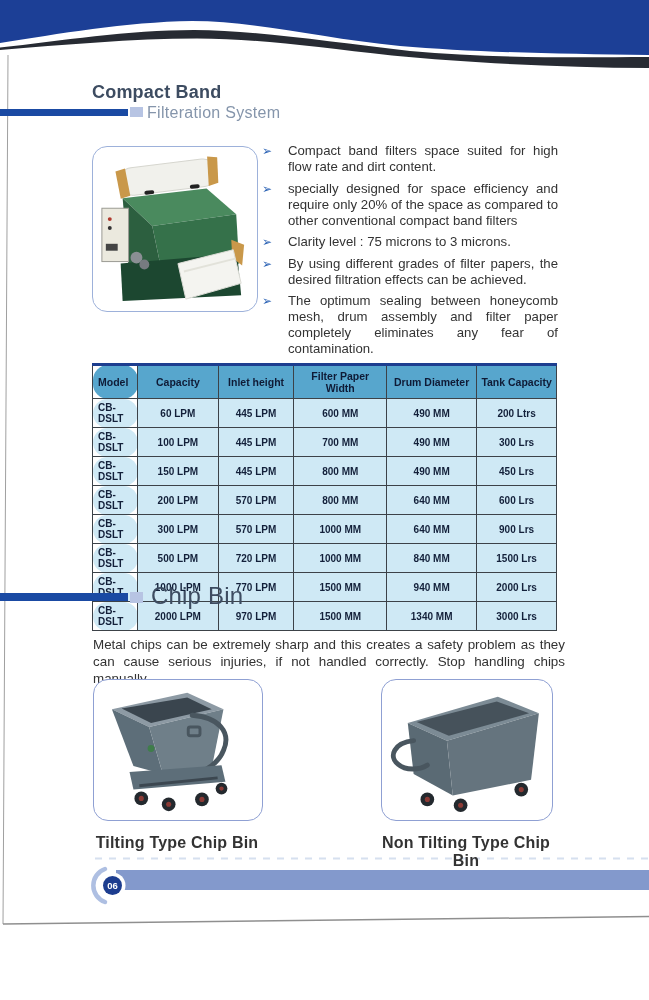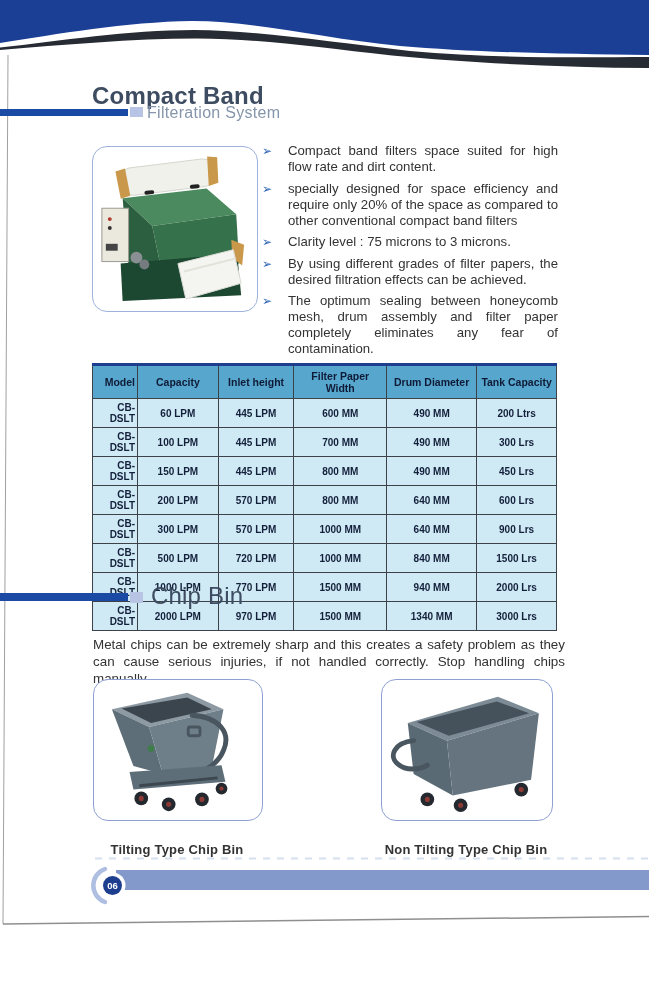--- a/index.html
+++ b/index.html
@@ -4,21 +4,21 @@
 <style>
   html,body{margin:0;padding:0;}
   body{
     width:649px;height:1000px;position:relative;background:#ffffff;
     font-family:"Liberation Sans",sans-serif;overflow:hidden;
   }
   .abs{position:absolute;}
 
   
   #header-swoosh{left:0;top:0;}
-  #main-title{left:92px;top:82px;font-size:24px;font-weight:bold;color:#3d4c61;letter-spacing:.2px;}
+  #main-title{left:92px;top:82px;font-size:18px;font-weight:bold;color:#3d4c61;letter-spacing:.2px;}
   #title-bar{left:0;top:109px;width:128px;height:7px;background:#1a4aa3;}
   #title-square{left:130px;top:107px;width:13px;height:10px;background:#b7c4e3;}
   #subtitle{left:147px;top:104px;font-size:16px;color:#8595ab;letter-spacing:.3px;}
 
   
   .photo-box{background:#fff;border:1.5px solid #9db1da;border-radius:15px;overflow:hidden;}
   #machine-box{left:92px;top:146px;width:164px;height:164px;}
   #bin-box-left{left:93px;top:679px;width:168px;height:140px;border-color:#8fa0d3;}
   #bin-box-right{left:381px;top:679px;width:170px;height:140px;border-color:#8fa0d3;}
 
@@ -28,28 +28,28 @@
   .blt{flex:0 0 26px;color:#2b62b4;font-size:12px;line-height:16px;}
   .blt-text{flex:1;font-size:13.2px;line-height:16px;color:#333;text-align:justify;}
 
   
   #spec-table{left:92px;top:363px;width:465px;border-collapse:collapse;table-layout:fixed;
     border:1px solid #3c4248;border-top:3px solid #1d3e8f;}
   #spec-table th{background:#57a6cd;color:#0f1b36;font-size:10.5px;font-weight:bold;
     padding:4px 2px;border:1px solid #3c4248;text-align:center;}
   #spec-table td{background:#cfe9f5;color:#13203a;font-size:10px;font-weight:bold;
     padding:3px 2px;border:1px solid #3c4248;text-align:center;}
-  #spec-table th:first-child,#spec-table td:first-child{text-align:right;padding-left:5px;}
+  #spec-table th:first-child,#spec-table td:first-child{text-align:left;padding-left:5px;border-radius:15px;}
 
   
   #chipbin-bar{left:0;top:593px;width:128px;height:8px;background:#1a4aa3;}
   #chipbin-square{left:130px;top:592px;width:13px;height:11px;background:#b7c4e3;}
   #chipbin-title{left:151px;top:582px;font-size:24px;font-weight:normal;color:#3d4c61;letter-spacing:.2px;}
   #chipbin-desc{left:93px;top:636px;width:472px;font-size:13.4px;line-height:17px;color:#333;text-align:justify;}
-  .caption{top:834px;text-align:center;font-size:13px;font-weight:bold;color:#333;letter-spacing:.2px;margin-top:8px;}
+  .caption{top:834px;text-align:center;font-size:16px;font-weight:bold;color:#333;letter-spacing:.2px;}
   #caption-left{left:93px;width:168px;}
   #caption-right{left:381px;width:170px;}
 
   
   #footer-band{left:116px;top:870px;width:533px;height:20px;background:#8399cc;}
   #page-badge{left:88px;top:860px;}
 
   #page-lines{left:0;top:0;pointer-events:none;}
 </style>
 </head>

